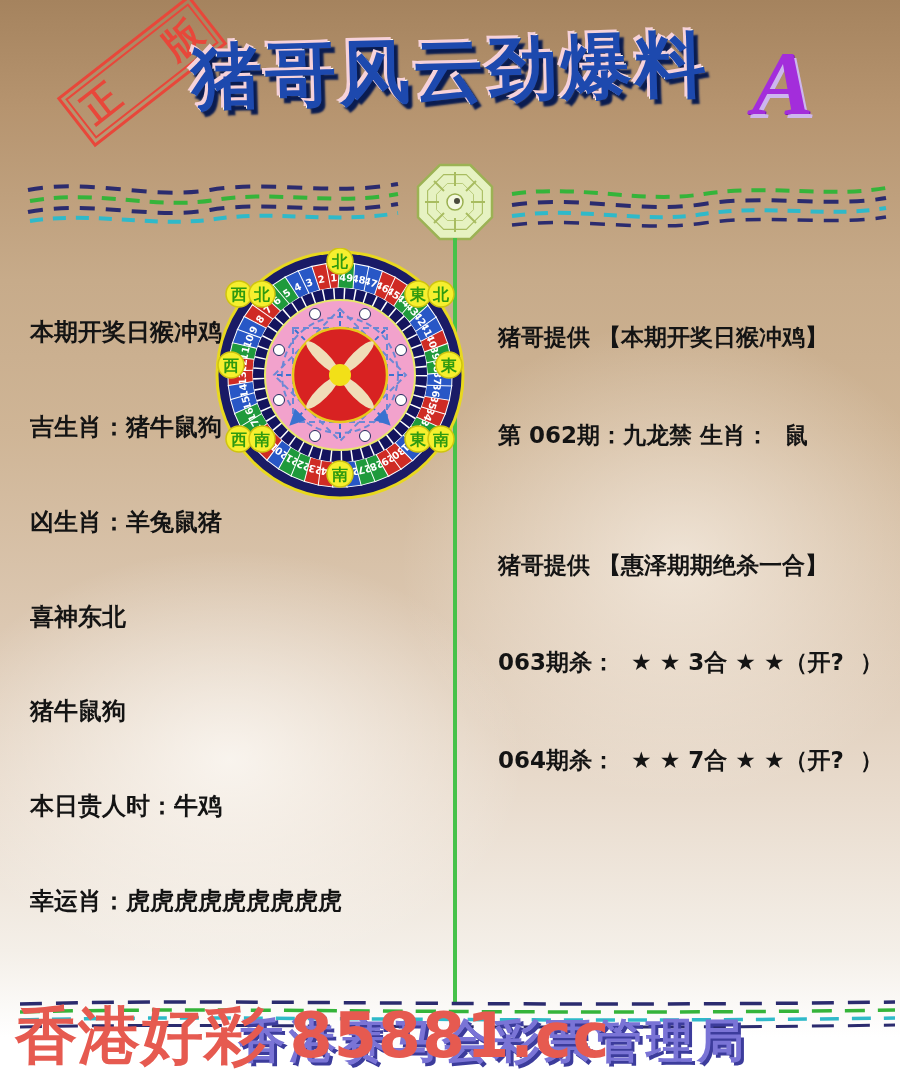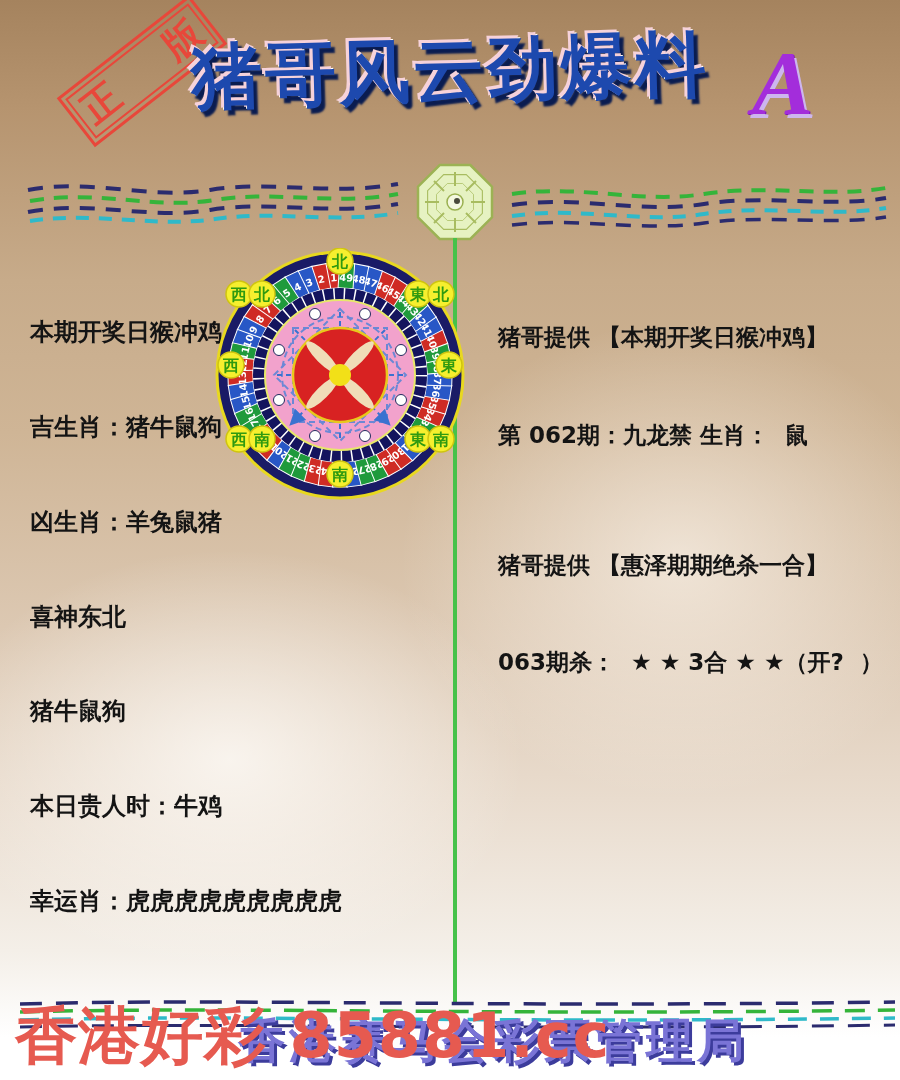--- a/index.html
+++ b/index.html
@@ -125,20 +125,21 @@
     
     
   </div>
 
   <div id="right-col" class="col">
     <div>猪哥提供 【本期开奖日猴冲鸡】</div>
     <div>第 062期：九龙禁 生肖：  鼠</div>
 
     <div>猪哥提供 【惠泽期期绝杀一合】</div>
     <div>063期杀：  ★ ★ 3合 ★ ★（开?  ）</div>
+    <div>064期杀：  ★ ★ 7合 ★ ★（开?  ）</div>
 
     
     
     
     
 
     
     
     
     

